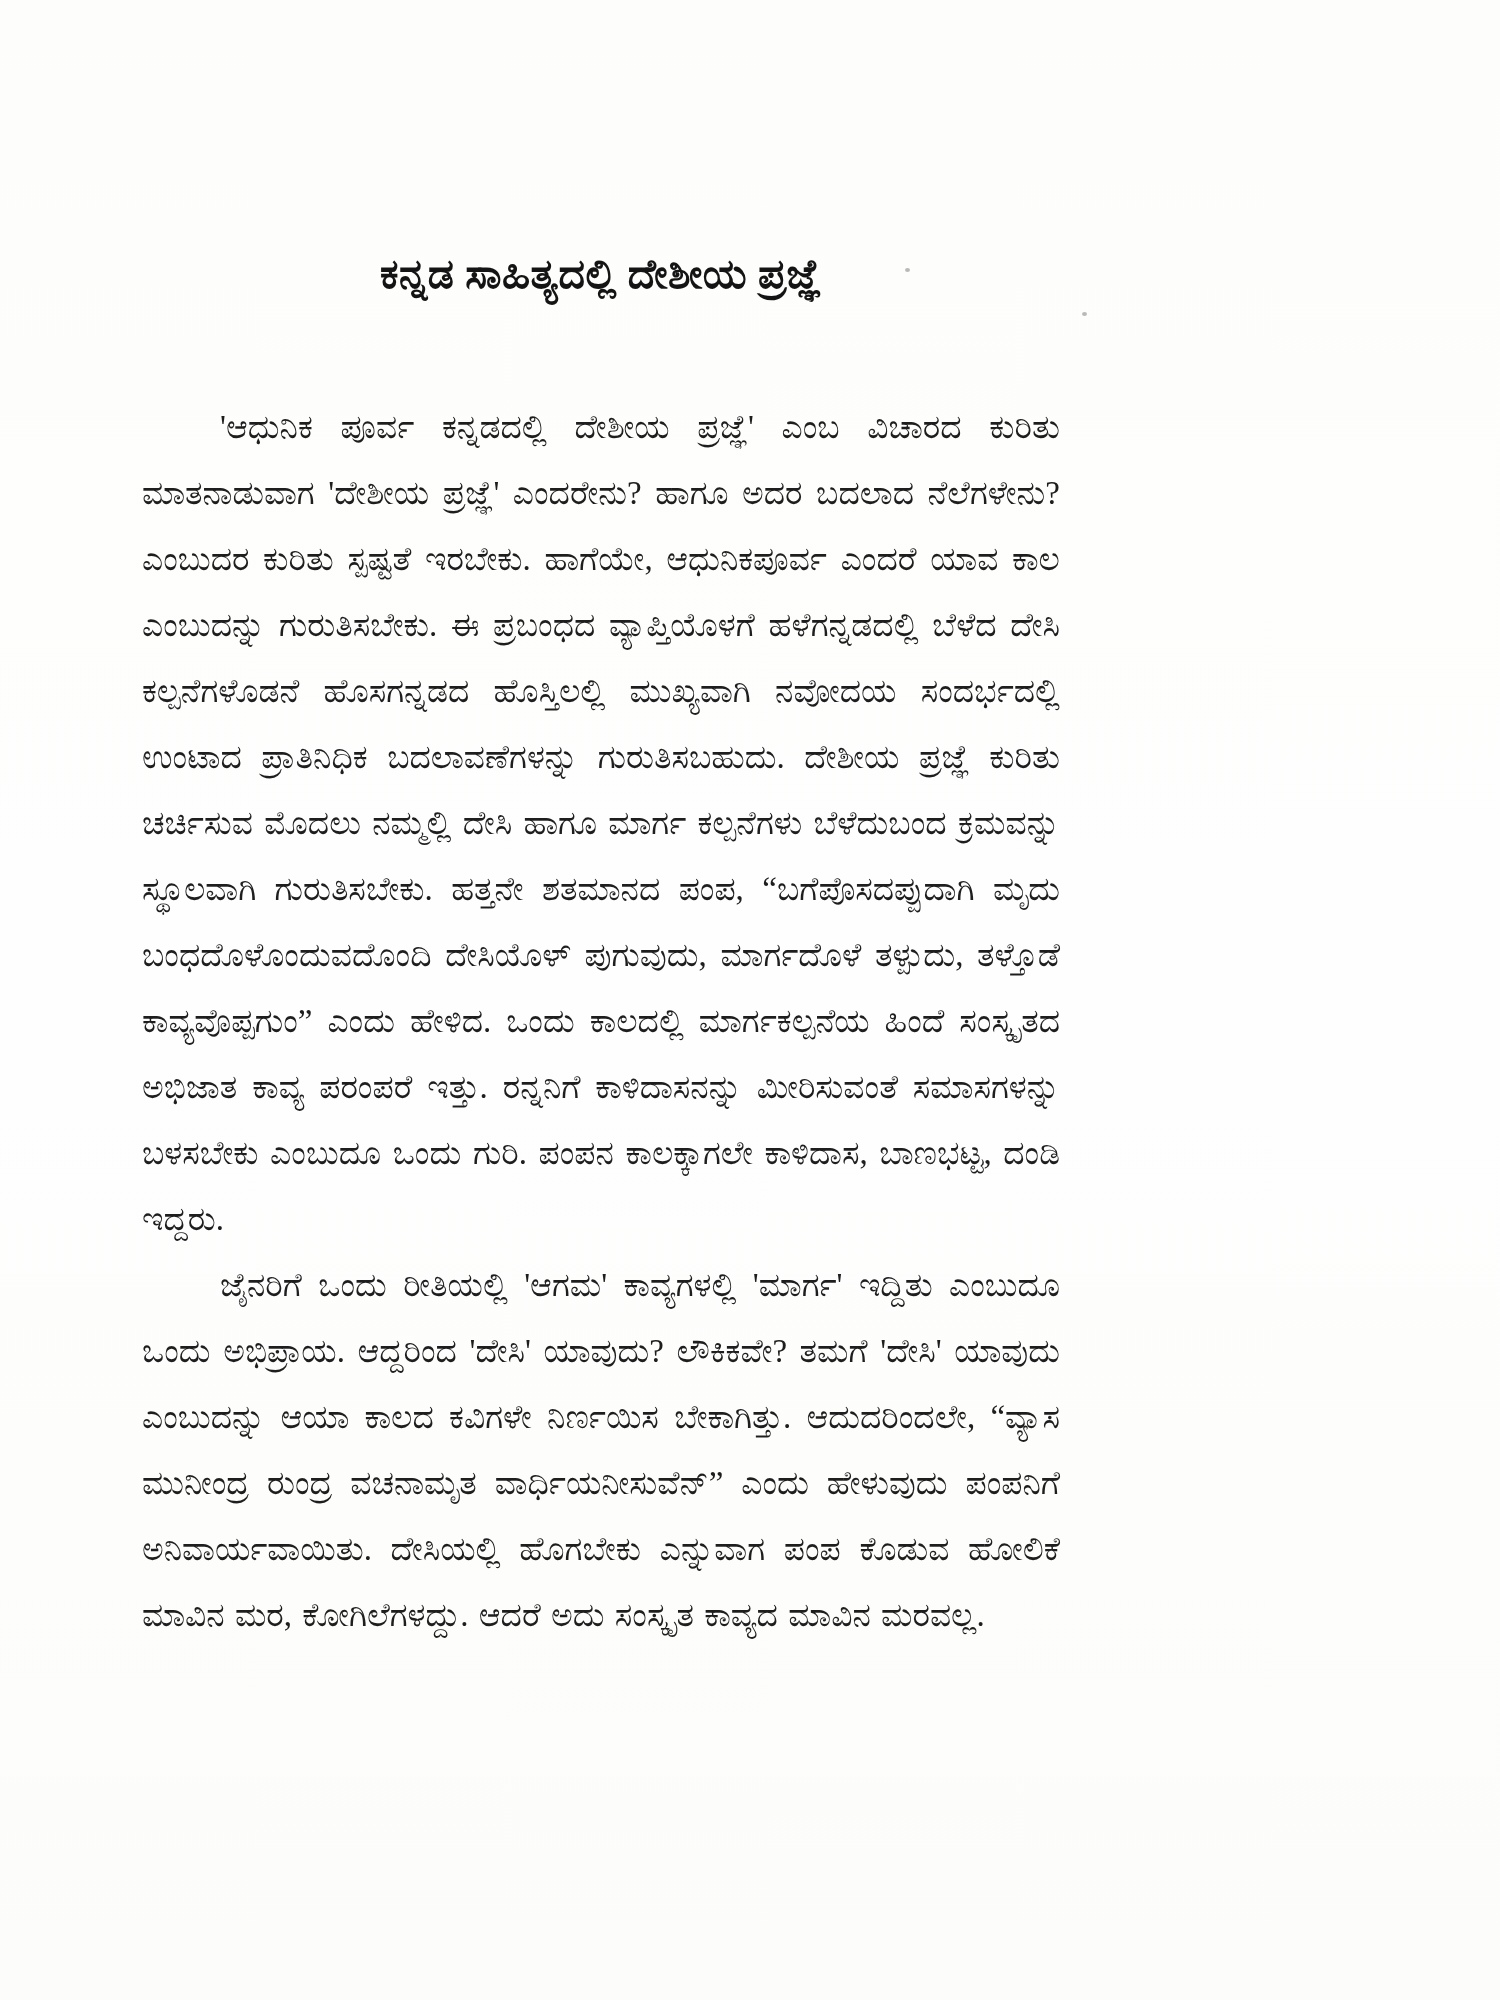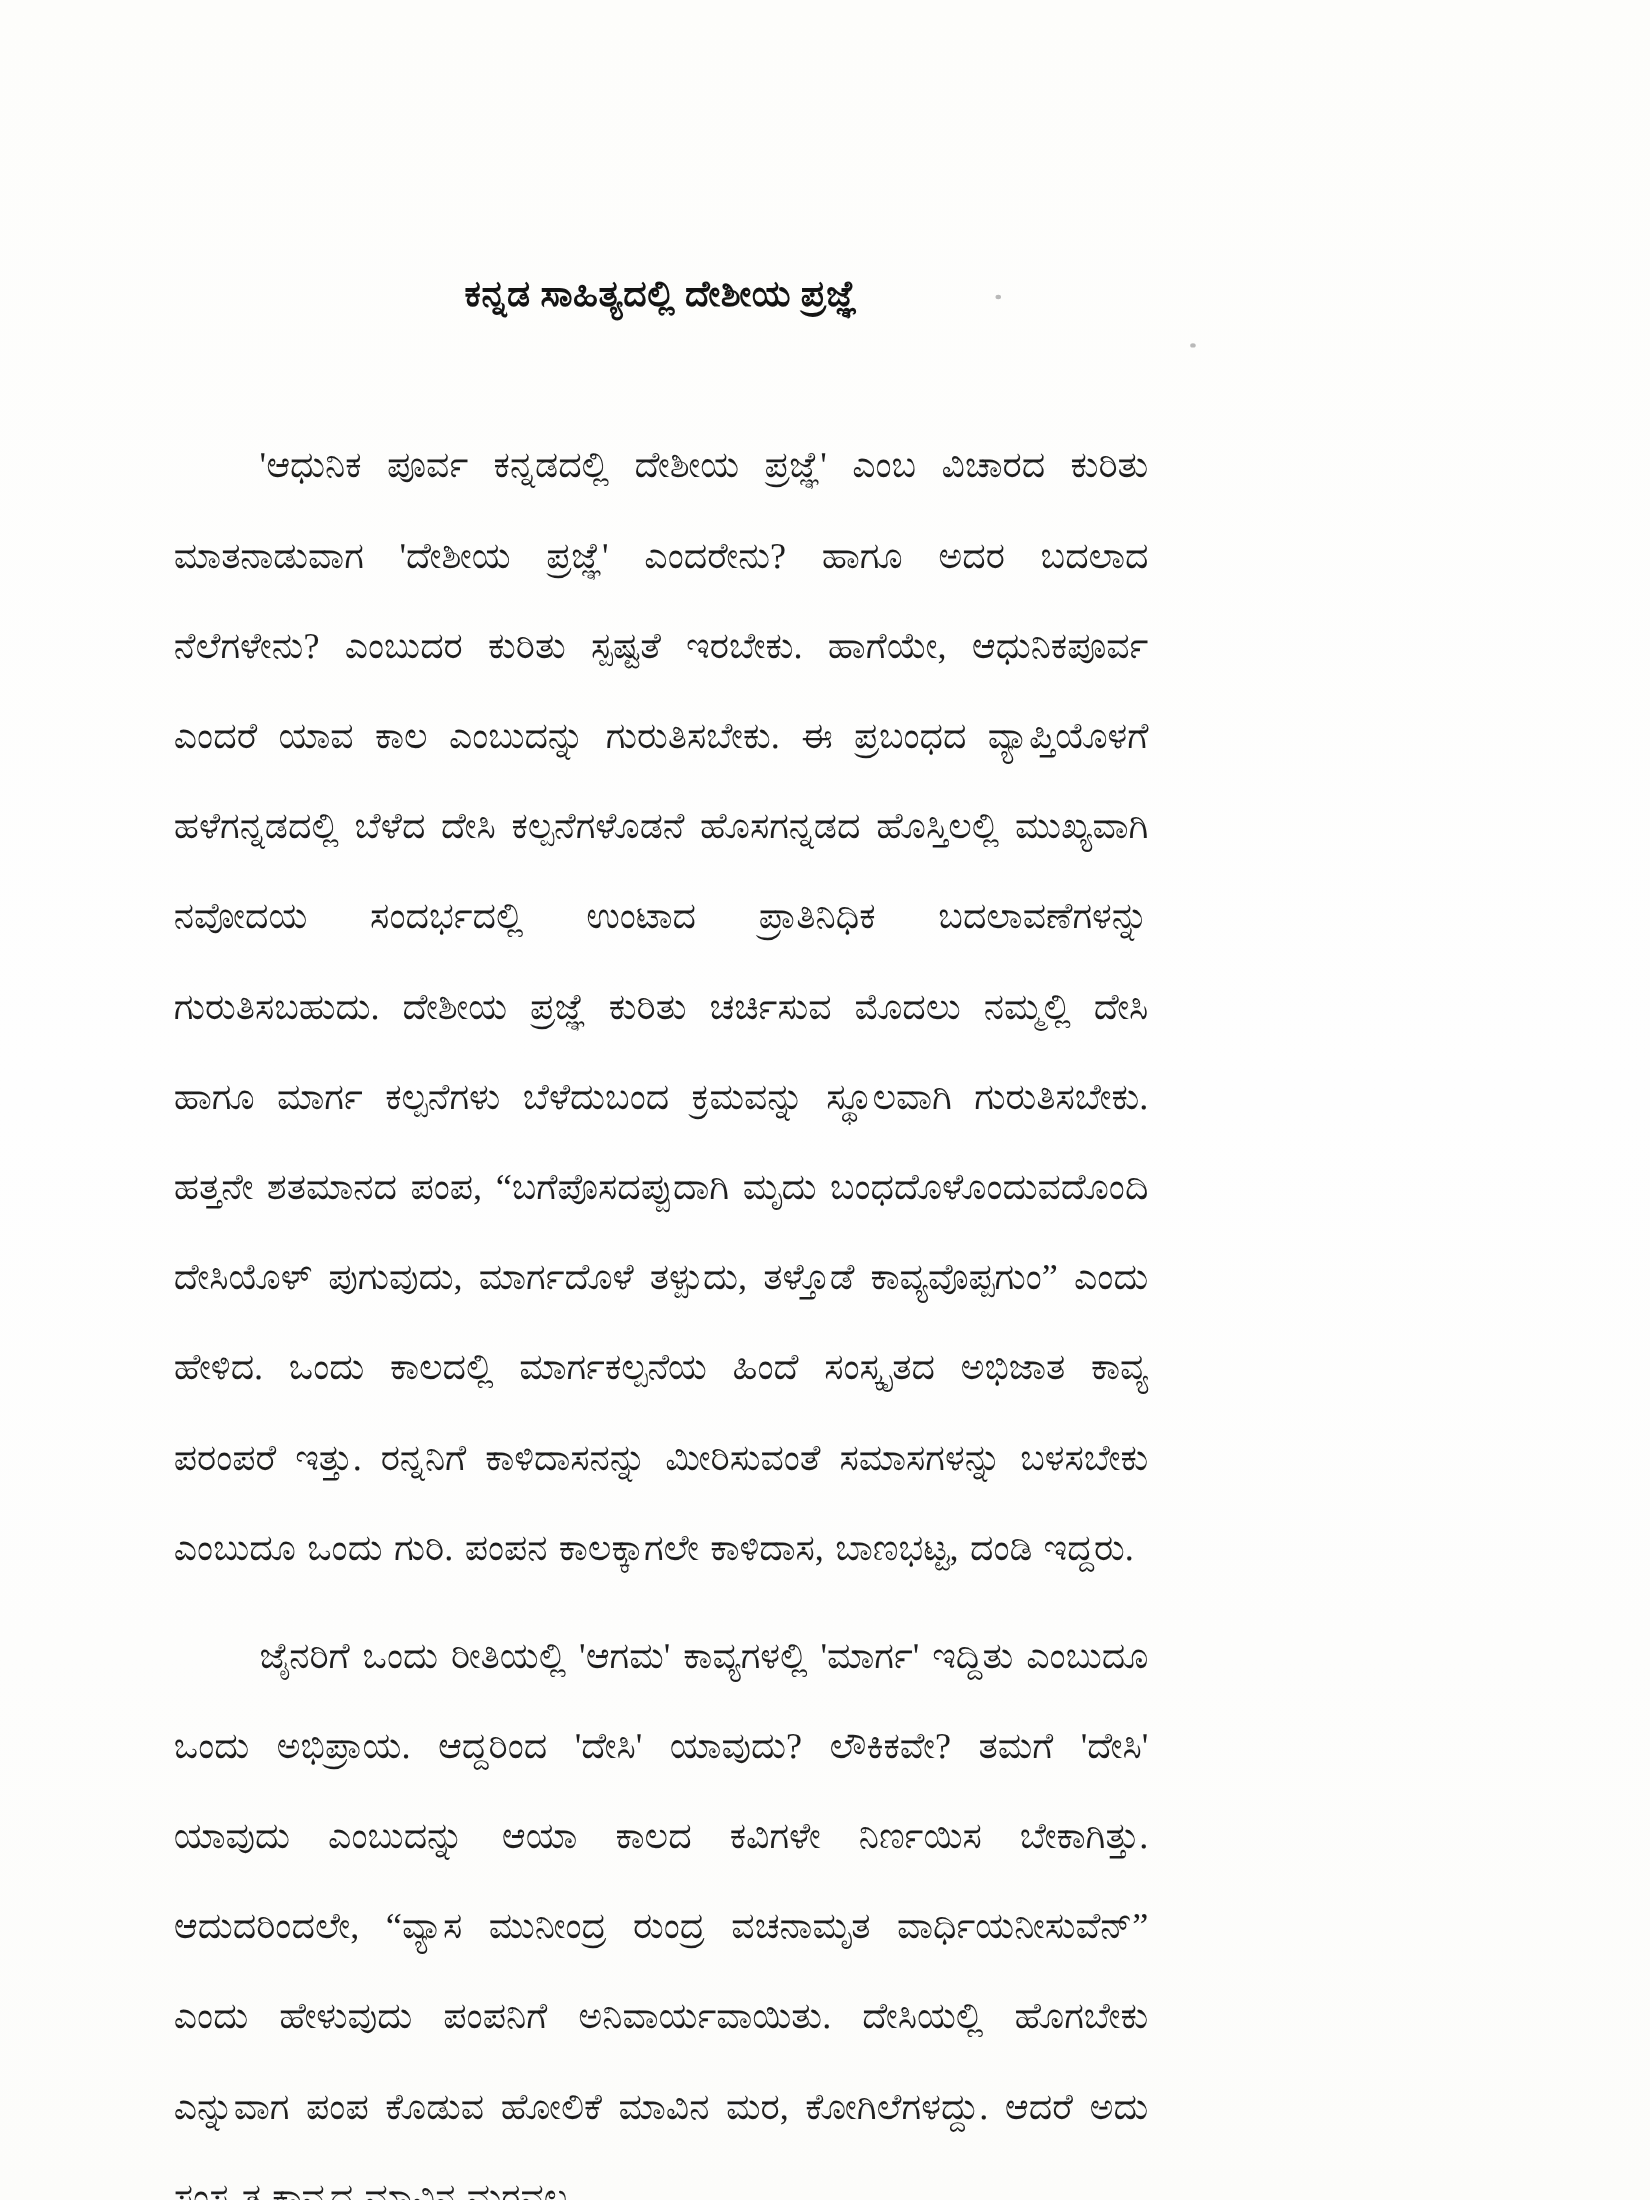--- a/index.html
+++ b/index.html
@@ -25,29 +25,29 @@
   }
   .text-block {
     position: absolute;
     left: 142px;
     top: 250px;
     width: 918px;
   }
   .doc-title {
     margin: 0 0 96px 0;
     text-align: center;
-    font-size: 33px;
+    font-size: 41px;
     font-weight: 700;
     letter-spacing: 0.5px;
     color: #141414;
   }
   .doc-para {
-    margin: 16px;
+    margin: 0;
     font-size: 33px;
-    line-height: 82px;
+    line-height: 66px;
     text-align: justify;
     text-indent: 78px;
     color: #1e1e1e;
     word-spacing: 2px;
   }
   .scan-speck {
     position: absolute;
     width: 5px;
     height: 4px;
     border-radius: 50%;

